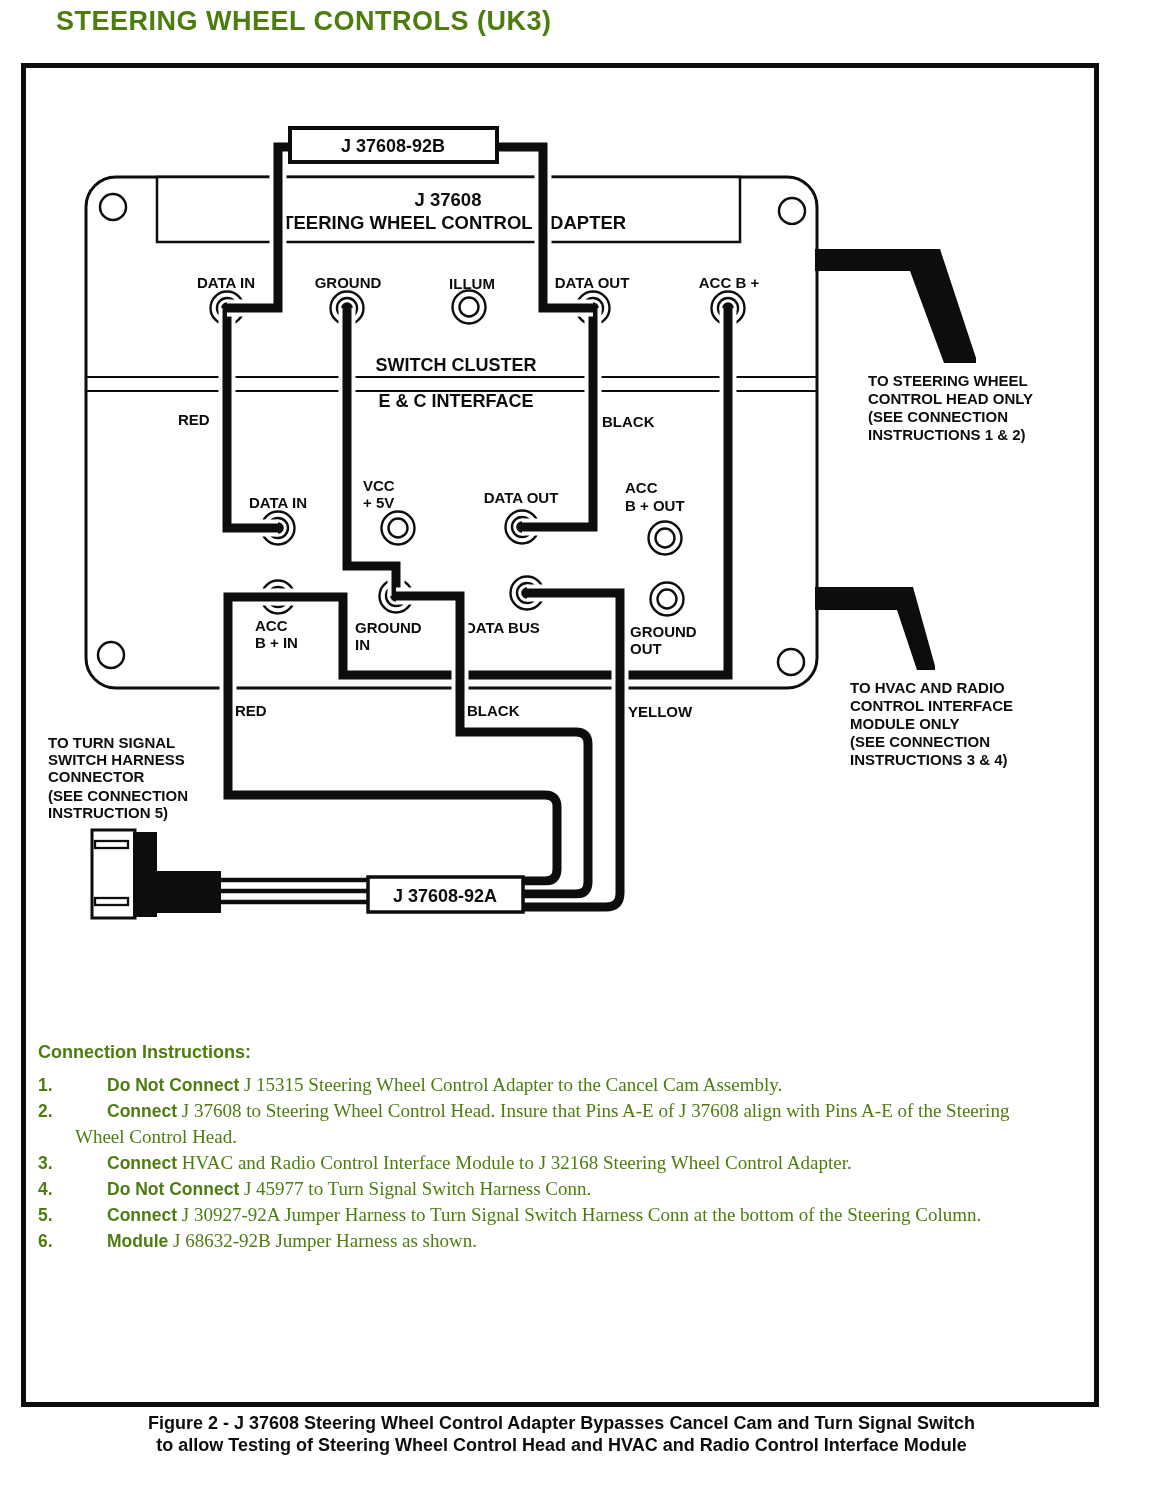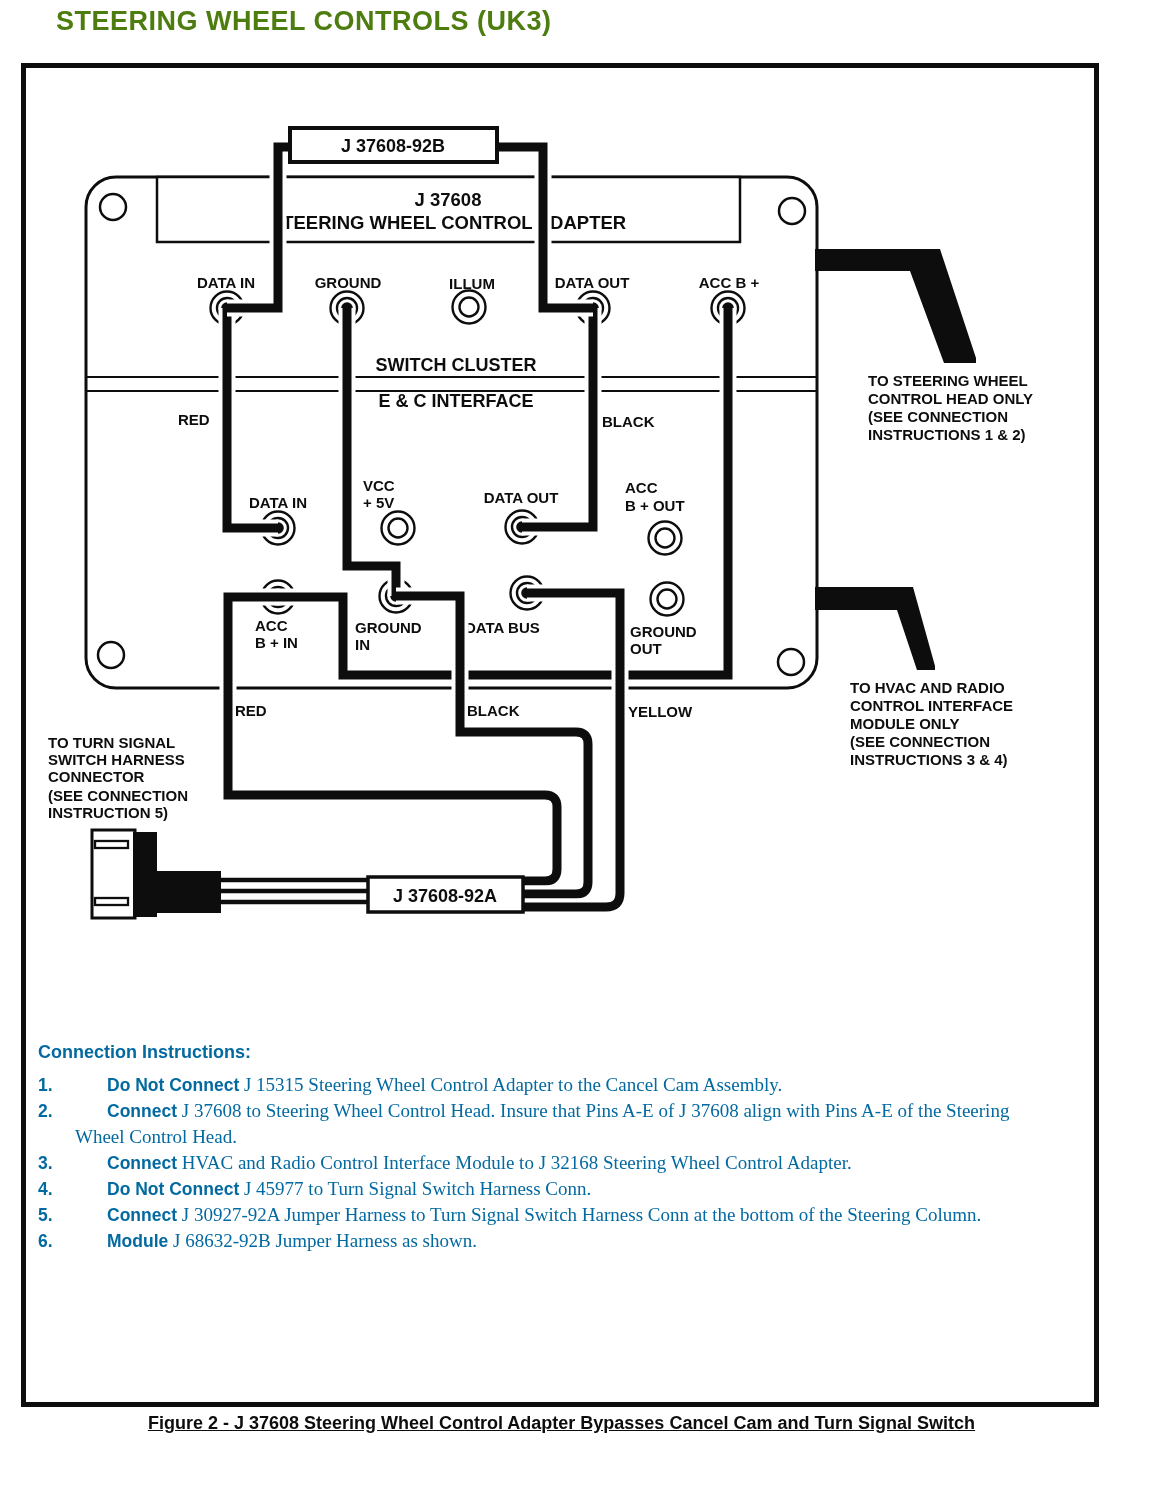--- a/index.html
+++ b/index.html
@@ -8,28 +8,28 @@
   svg{position:absolute;left:0;top:0;}
   svg text{fill:#0d0d0d;}
   .lbl{font:bold 15px "Liberation Sans",sans-serif;}
   .lbl-c{font:bold 15px "Liberation Sans",sans-serif;text-anchor:middle;}
   .sec{font:bold 18px "Liberation Sans",sans-serif;text-anchor:middle;}
   .hdr{font:bold 18.5px "Liberation Sans",sans-serif;text-anchor:middle;}
   .jbox{font:bold 18px "Liberation Sans",sans-serif;text-anchor:middle;}
   .note{font:bold 15px "Liberation Sans",sans-serif;}
   .page-title{position:absolute;left:24px;top:6px;font:bold 27px "Liberation Sans",sans-serif;
               letter-spacing:.5px;color:#4d7c0f;margin-left:32px;}
-  .instructions{position:absolute;left:38px;top:1042px;width:1020px;color:#0369a1;}
+  .instructions{position:absolute;left:38px;top:1042px;width:1020px;color:#4d7c0f;}
   .instructions .heading{font:bold 18px "Liberation Sans",sans-serif;margin-bottom:9px;}
   .inst-row{display:flex;font:19px "Liberation Serif",serif;line-height:26px;}
   .inst-row .num{flex:0 0 37px;font:bold 17.5px "Liberation Sans",sans-serif;line-height:26px;}
   .inst-row .lead{font:bold 17.5px "Liberation Sans",sans-serif;margin-left:32px;}
   .inst-row .body{flex:1;}
   .caption{position:absolute;left:24px;top:1412px;width:1075px;text-align:center;
-           font:bold 18px "Liberation Sans",sans-serif;line-height:22px;color:#0d0d0d;text-decoration:underline;}
+           font:bold 18px "Liberation Sans",sans-serif;line-height:22px;color:#0d0d0d;}
 </style>
 </head>
 <body>
 
 <div class="page">
 
   <div class="page-title">STEERING WHEEL CONTROLS (UK3)</div>
 
   <svg width="1168" height="1488" viewBox="0 0 1168 1488">
 
@@ -244,15 +244,16 @@
       <span class="body"><span class="lead">Connect</span><span> J 30927-92A Jumper Harness to Turn Signal Switch Harness Conn at the bottom of the Steering Column.</span></span>
     </div>
     <div class="inst-row">
       <span class="num">6.</span>
       <span class="body"><span class="lead">Module</span><span> J 68632-92B Jumper Harness as shown.</span></span>
     </div>
   </div>
 
   <div class="caption">
     <div>Figure 2 - J 37608 Steering Wheel Control Adapter Bypasses Cancel Cam and Turn Signal Switch</div>
+    <div>to allow Testing of Steering Wheel Control Head and HVAC and Radio Control Interface Module</div>
   </div>
 
 </div>
 
 </body></html>

